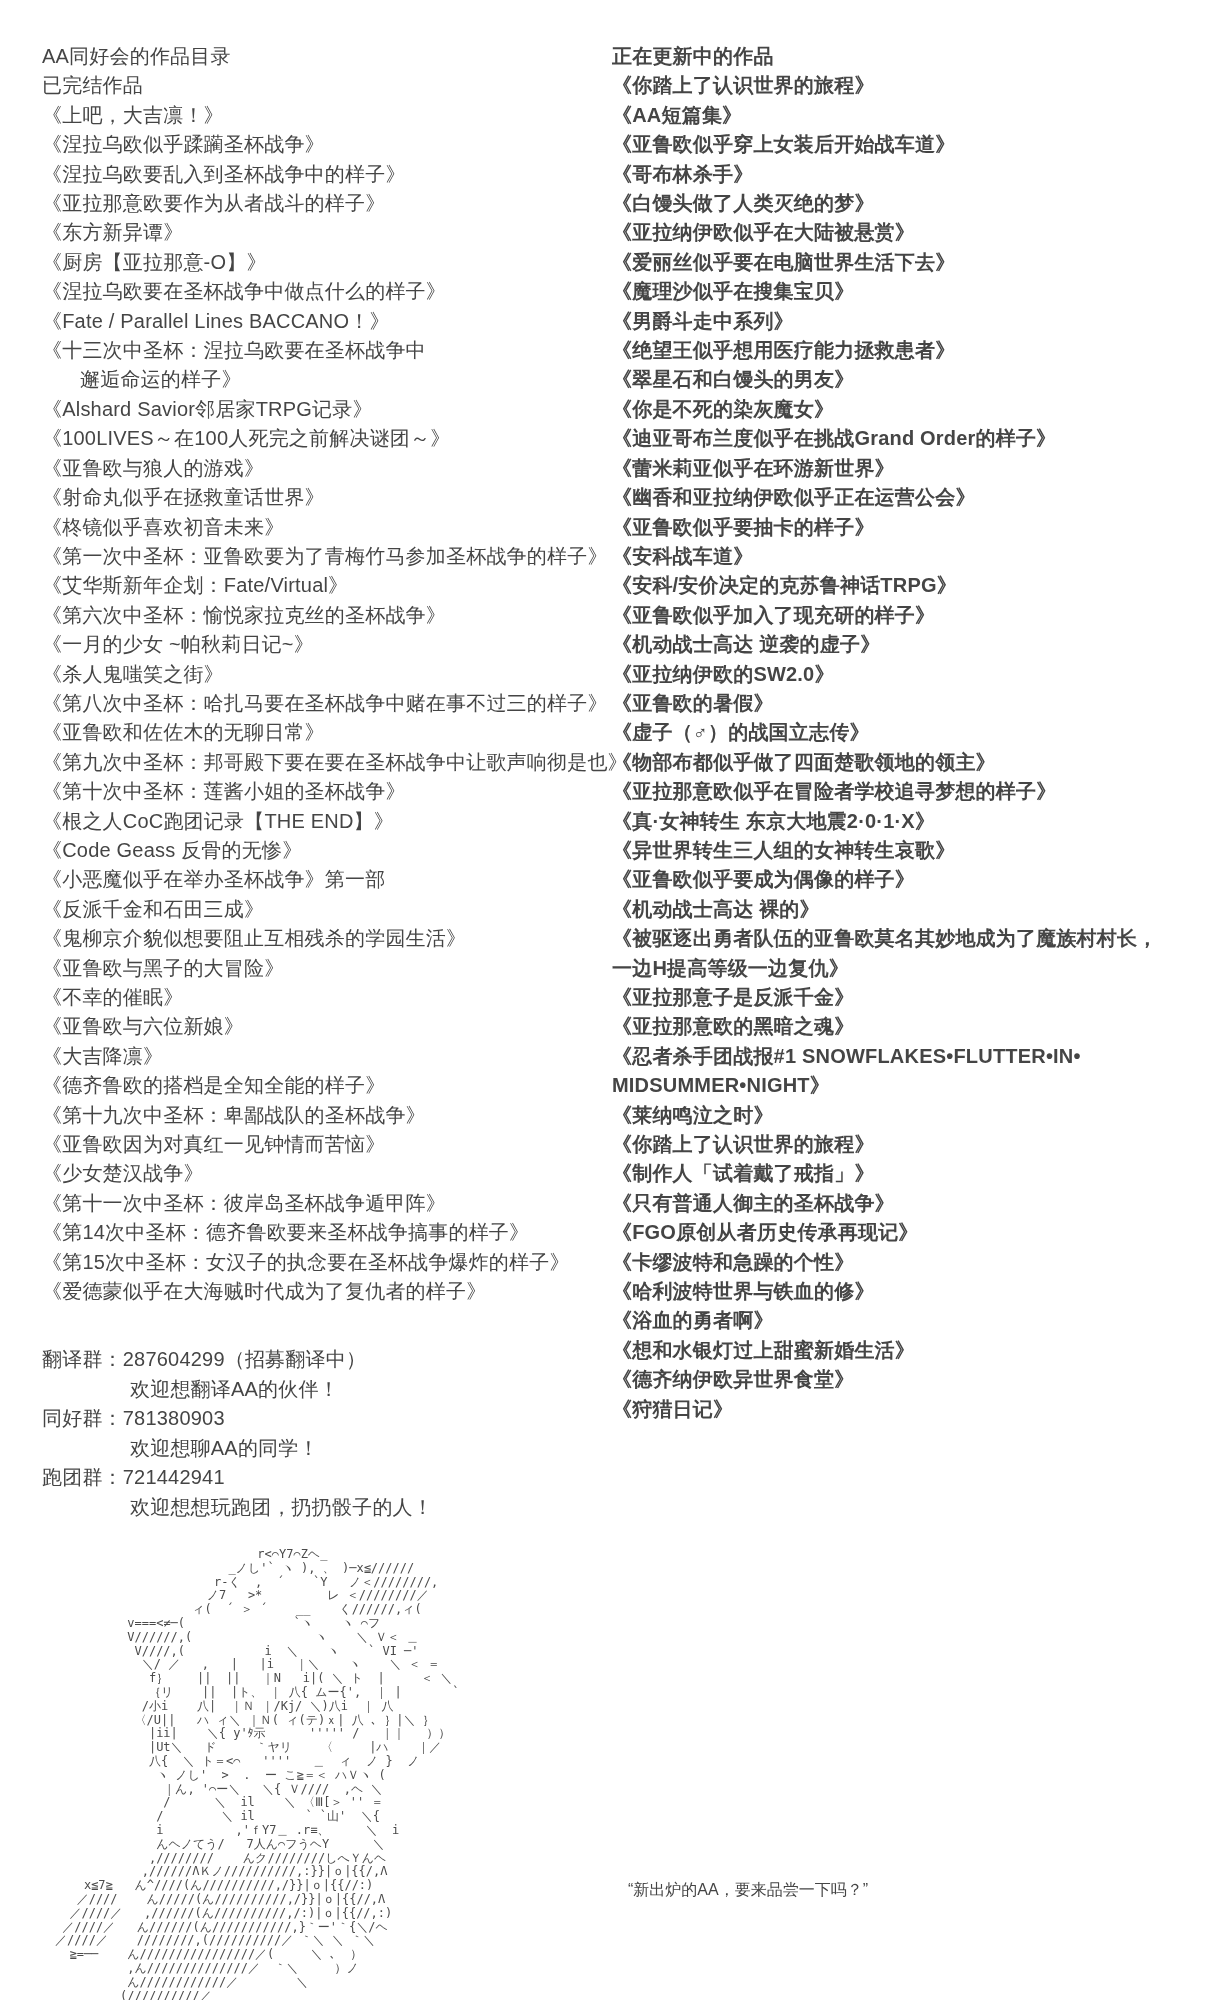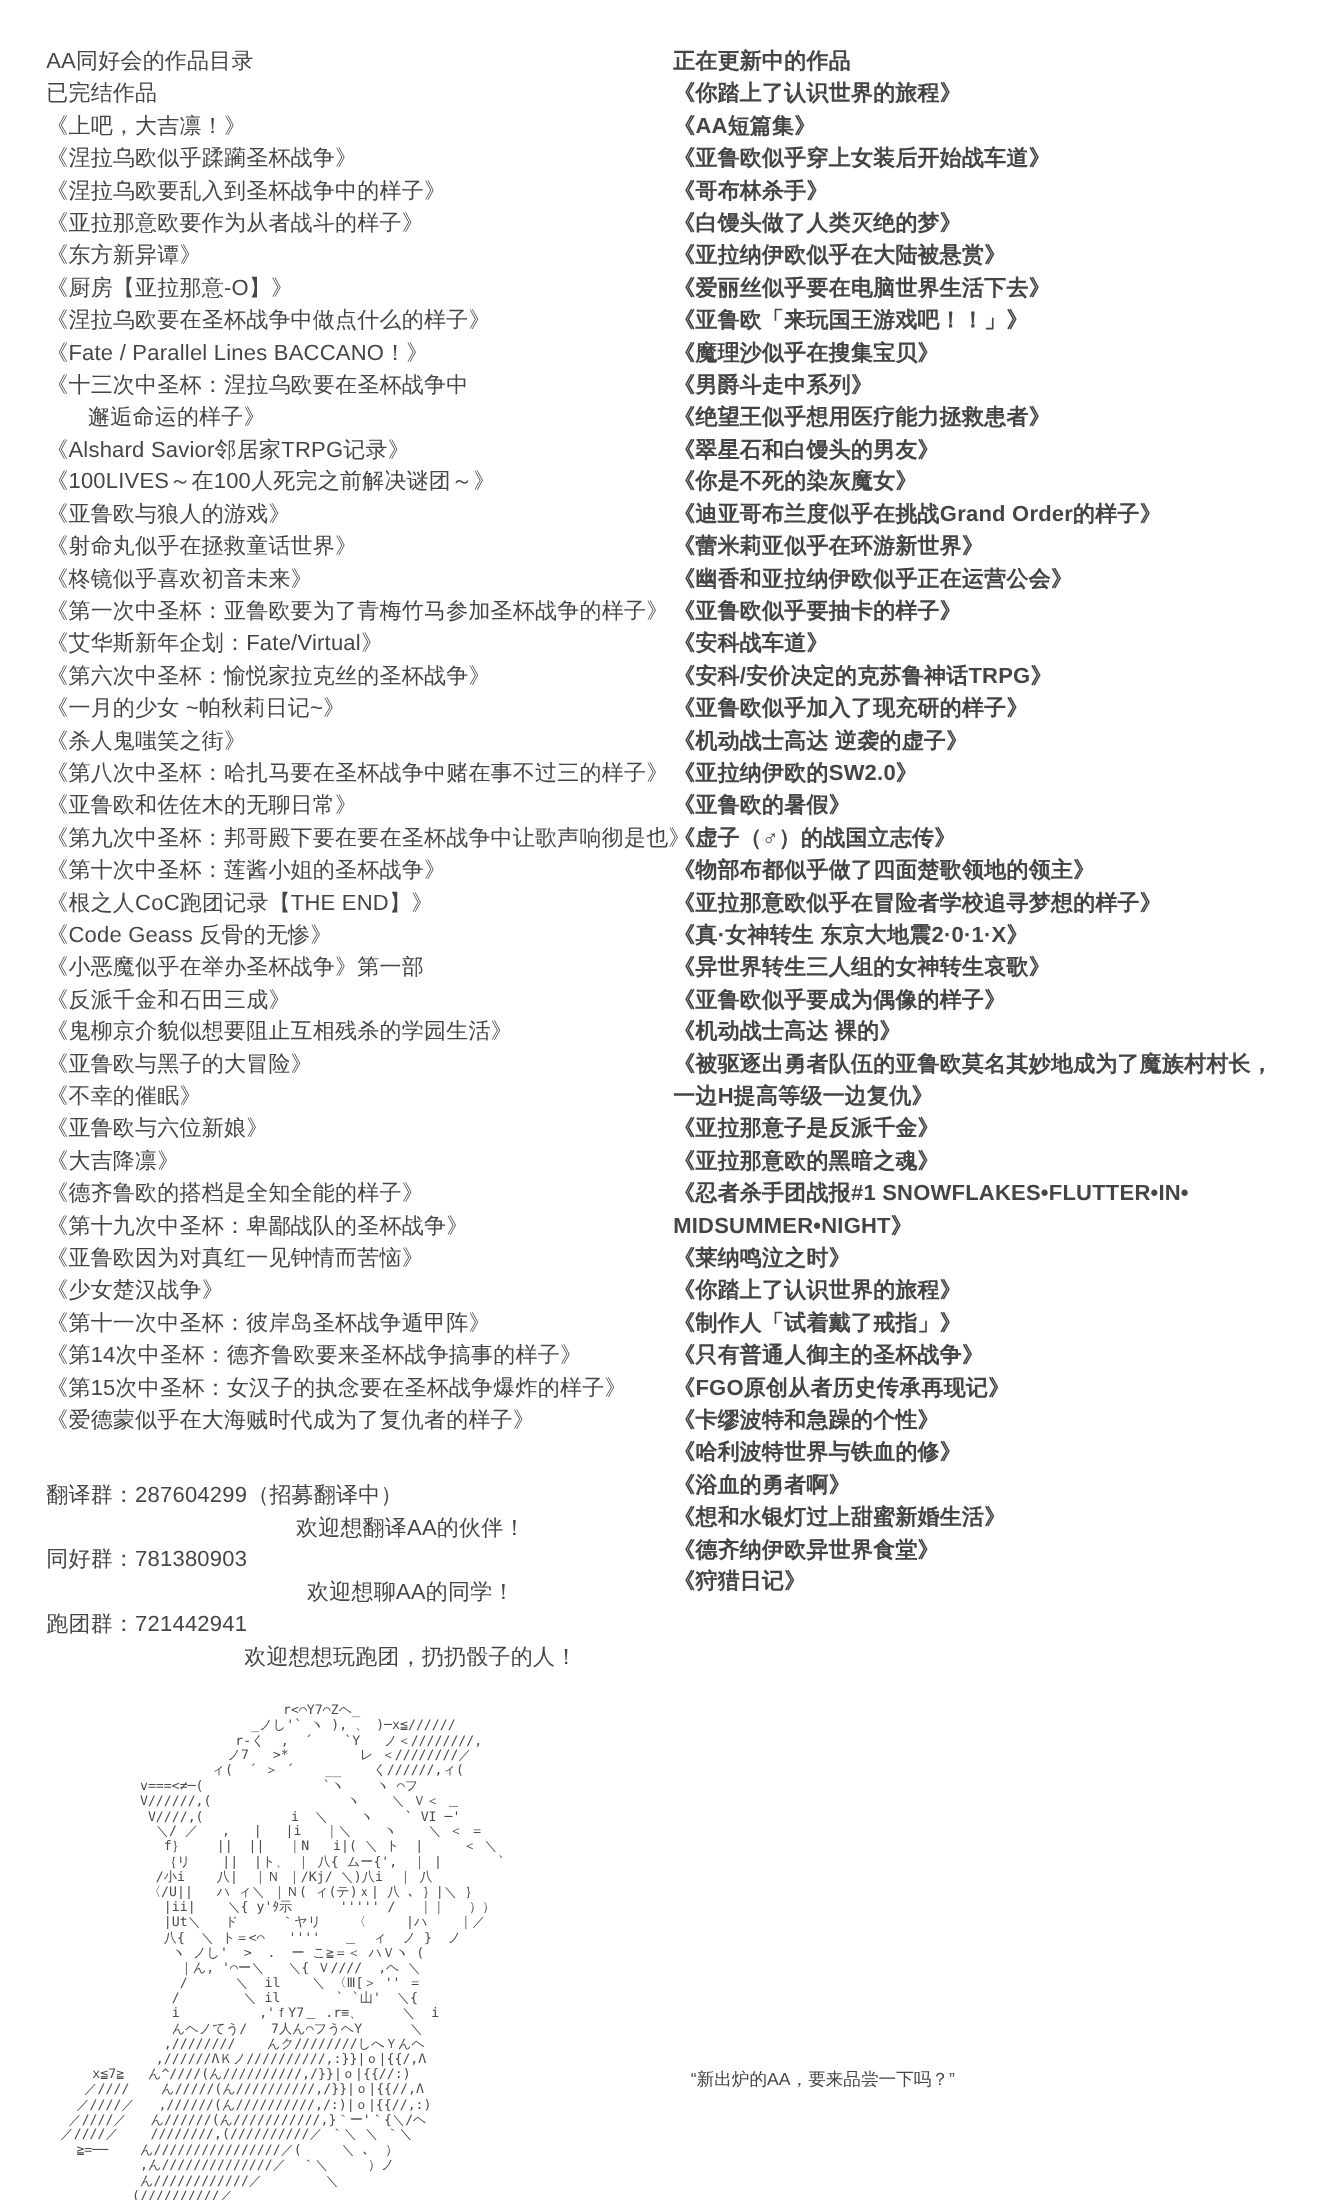--- a/index.html
+++ b/index.html
@@ -16,21 +16,21 @@
     font-size:20px;
     line-height:29.4px;
     white-space:nowrap;
     letter-spacing:0.2px;
   }
   .col-left{left:42px;width:575px;}
   .col-right{left:612px;width:592px;font-weight:bold;}
   .line{min-height:29.4px;}
   .indent{padding-left:38px;}
   .groups{margin-top:39px;}
-  .note{padding-left:88px;text-align:center;}
+  .note{padding-left:88px;}
   #ascii-art{
     position:absolute;left:55px;top:1548px;margin:0;
     font-family:"DejaVu Sans Mono",monospace;
     font-size:12px;line-height:13.8px;
     color:#4a4a4a;
     white-space:pre;
   }
   .quote{
     position:absolute;left:628px;top:1880px;
     font-size:16px;white-space:nowrap;color:#454545;
@@ -98,21 +98,20 @@
 <div class="col col-right">
   <div class="line">正在更新中的作品</div>
   <div id="right-works">
       <div class="line">《你踏上了认识世界的旅程》</div>
       <div class="line">《AA短篇集》</div>
       <div class="line">《亚鲁欧似乎穿上女装后开始战车道》</div>
       <div class="line">《哥布林杀手》</div>
       <div class="line">《白馒头做了人类灭绝的梦》</div>
       <div class="line">《亚拉纳伊欧似乎在大陆被悬赏》</div>
       <div class="line">《爱丽丝似乎要在电脑世界生活下去》</div>
-      <div class="line">《亚鲁欧「来玩国王游戏吧！！」》</div>
       <div class="line">《魔理沙似乎在搜集宝贝》</div>
       <div class="line">《男爵斗走中系列》</div>
       <div class="line">《绝望王似乎想用医疗能力拯救患者》</div>
       <div class="line">《翠星石和白馒头的男友》</div>
       <div class="line">《你是不死的染灰魔女》</div>
       <div class="line">《迪亚哥布兰度似乎在挑战Grand Order的样子》</div>
       <div class="line">《蕾米莉亚似乎在环游新世界》</div>
       <div class="line">《幽香和亚拉纳伊欧似乎正在运营公会》</div>
       <div class="line">《亚鲁欧似乎要抽卡的样子》</div>
       <div class="line">《安科战车道》</div>

